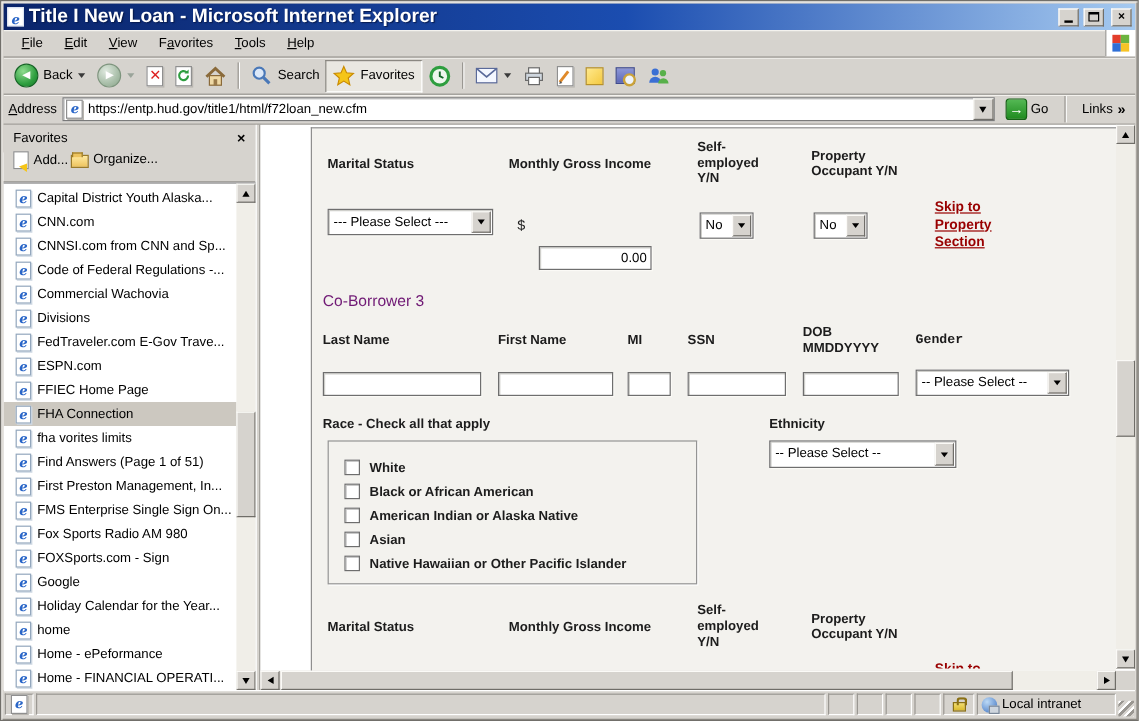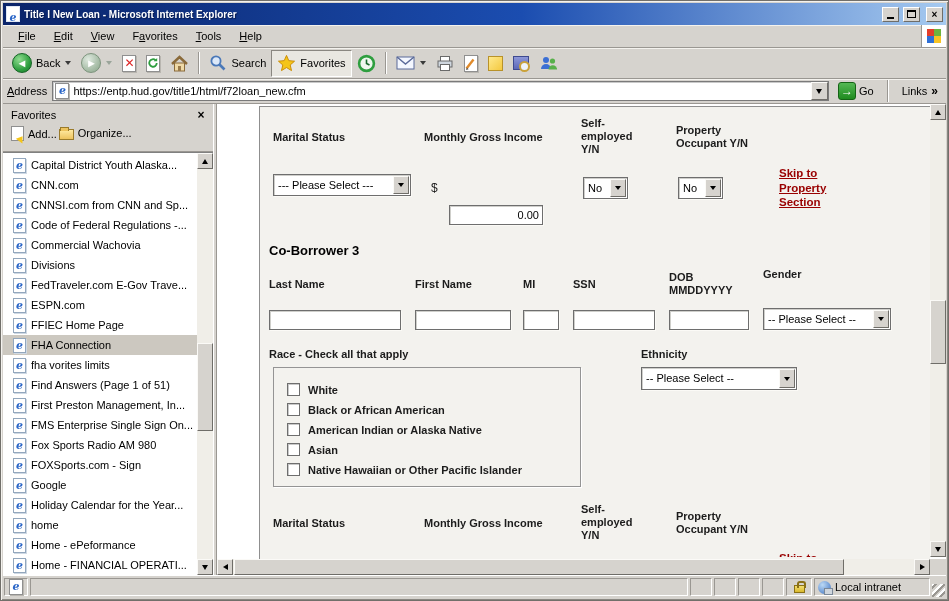--- a/index.html
+++ b/index.html
@@ -5,21 +5,21 @@
   * { margin:0; padding:0; box-sizing:border-box; }
   html,body { width:949px; height:601px; overflow:hidden; background:#d6d3ce;
     font-family:"Liberation Sans","DejaVu Sans",sans-serif; }
   .window { position:relative; width:949px; height:601px; background:#d6d3ce;
     border:1px solid #716f6a; box-shadow:inset 1px 1px 0 #f4f2ee, inset -1px -1px 0 #8a8781;
     display:flex; flex-direction:column; padding:2px; }
 
   
   .titlebar { height:22px; flex:0 0 22px; background:linear-gradient(90deg,#0a246a,#1b4db0 55%,#a6caf0);
     display:flex; align-items:center; padding:0 3px; gap:4px; }
-  .title-text { color:#fff; font-weight:bold; font-size:10px; flex:1;
+  .title-text { color:#fff; font-weight:bold; font-size:16px; flex:1;
     text-shadow:1px 1px 1px #071a4d; white-space:nowrap; overflow:hidden; }
   .winbtn { width:17px; height:15px; background:#d6d3ce; border:1px solid;
     border-color:#fff #6f6d68 #6f6d68 #fff; display:flex; align-items:center; justify-content:center;
     font-size:10px; font-weight:bold; color:#000; }
   .winbtn.close { margin-left:2px; }
   .glyph-min { width:7px; height:2px; background:#000; margin-top:7px; }
   .glyph-max { width:9px; height:8px; border:1px solid #000; border-top:2px solid #000; }
 
   
   .menubar { height:23px; flex:0 0 23px; display:flex; align-items:stretch;
@@ -110,21 +110,21 @@
   .tri-lf { width:0;height:0;border-top:3px solid transparent;border-bottom:3px solid transparent;border-right:5px solid #000; }
   .tri-rt { width:0;height:0;border-top:3px solid transparent;border-bottom:3px solid transparent;border-left:5px solid #000; }
 
   .divider { width:4px; flex:0 0 4px; background:#d6d3ce; border-left:1px solid #fff; border-right:1px solid #9a9792; }
 
   
   .content { flex:1; position:relative; background:#fff; overflow:hidden; }
   .form-box { position:absolute; left:42px; top:2px; right:16px; bottom:16px;
     background:#f3f2ee; border-left:1px solid #8f8f8f; border-top:1px solid #8f8f8f; }
   .flabel { position:absolute; font-size:11px; font-weight:bold; color:#1c1c1c; white-space:pre-line; line-height:13px; }
-  .fheading { position:absolute; font-size:13px; font-weight:bold; color:#000000; }
+  .fheading { position:absolute; font-size:13px; font-weight:normal; color:#701a75; }
   .tbox { position:absolute; height:20px; background:#fff; border:1px solid #6e6e6e;
     box-shadow:1px 1px 0 #fbfaf6, inset 1px 1px 0 #cfcfcb; font-size:11px; padding:0 3px; }
   .tbox.center { text-align:right;margin-top:28px; }
   .combo { position:absolute; height:22px; background:#fff; border:1px solid #6e6e6e;
     box-shadow:1px 1px 0 #fbfaf6, inset 1px 1px 0 #cfcfcb; }
   .combo-text { position:absolute; left:4px; top:0; right:18px; font-size:11px; line-height:20px;
     white-space:nowrap; overflow:hidden; }
   .combo-btn { position:absolute; right:1px; top:1px; bottom:1px; width:16px; background:#d6d3ce;
     border:1px solid; border-color:#fbfaf7 #6f6d68 #6f6d68 #fbfaf7;
     display:flex; align-items:center; justify-content:center; }
@@ -477,21 +477,21 @@
       <a class="red-link" style="left:562px;top:62px;width:70px;">Skip to Property Section</a>
 
       <span class="fheading" style="left:52px;top:139px;">Co-Borrower 3</span>
 
       <span class="flabel" style="left:52px;top:174px;">Last Name</span>
       <span class="flabel" style="left:198px;top:174px;">First Name</span>
       <span class="flabel" style="left:306px;top:174px;">MI</span>
       <span class="flabel" style="left:356px;top:174px;">SSN</span>
       <span class="flabel" style="left:452px;top:167px;">DOB
 MMDDYYYY</span>
-      <span class="flabel" style="left:546px;top:164px;">Gender</span>
+      <span class="flabel" style="left:546px;top:174px;font-family:Liberation Mono, monospace;">Gender</span>
 
       <input class="tbox" style="left: 52px; top: 206px; width: 132px;">
       <input class="tbox" style="left: 198px; top: 206px; width: 96px;">
       <input class="tbox" style="left: 306px; top: 206px; width: 36px;">
       <input class="tbox" style="left: 356px; top: 206px; width: 82px;">
       <input class="tbox" style="left: 452px; top: 206px; width: 80px;">
       <span class="combo" style="left:546px;top:204px;width:128px;">
         <span class="combo-text">-- Please Select --</span>
         <span class="combo-btn">
             <span class="tri-dn"></span>

